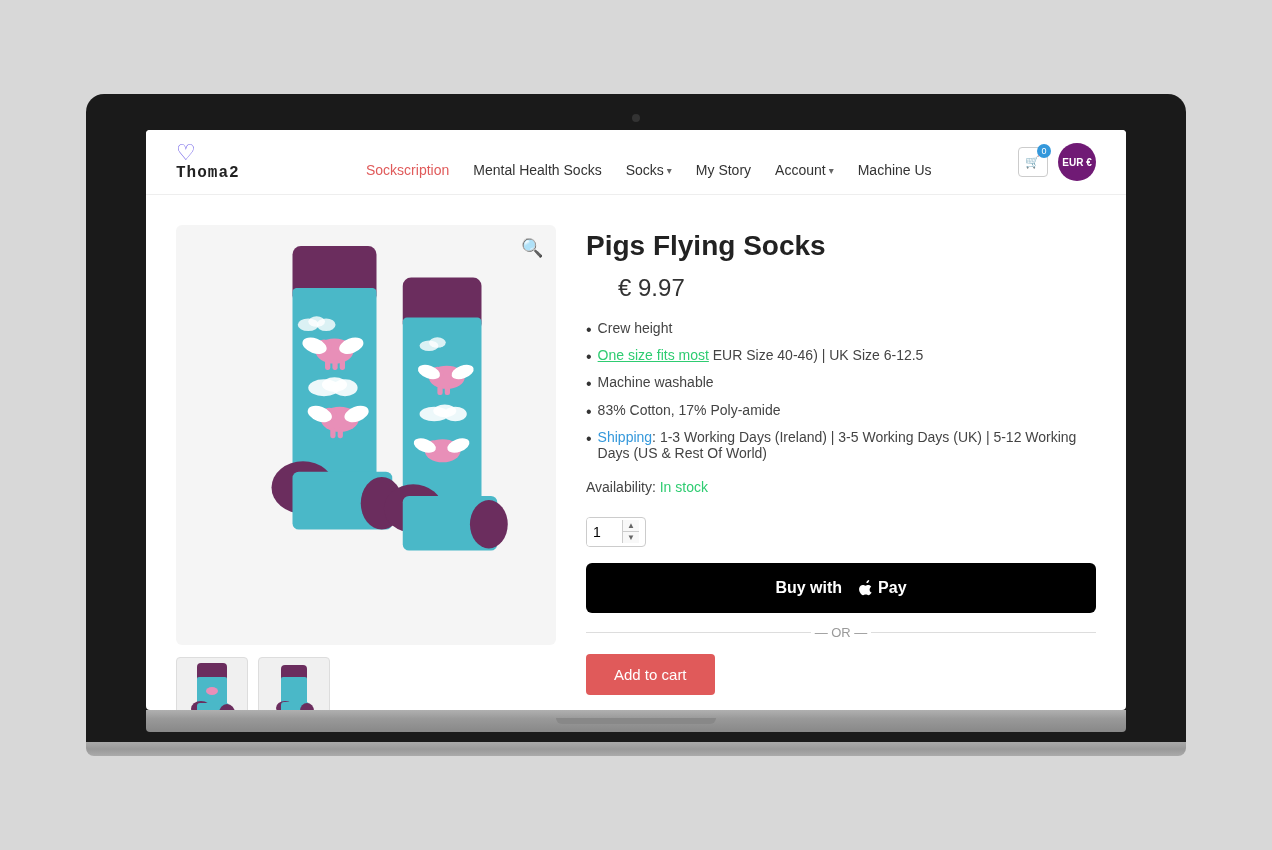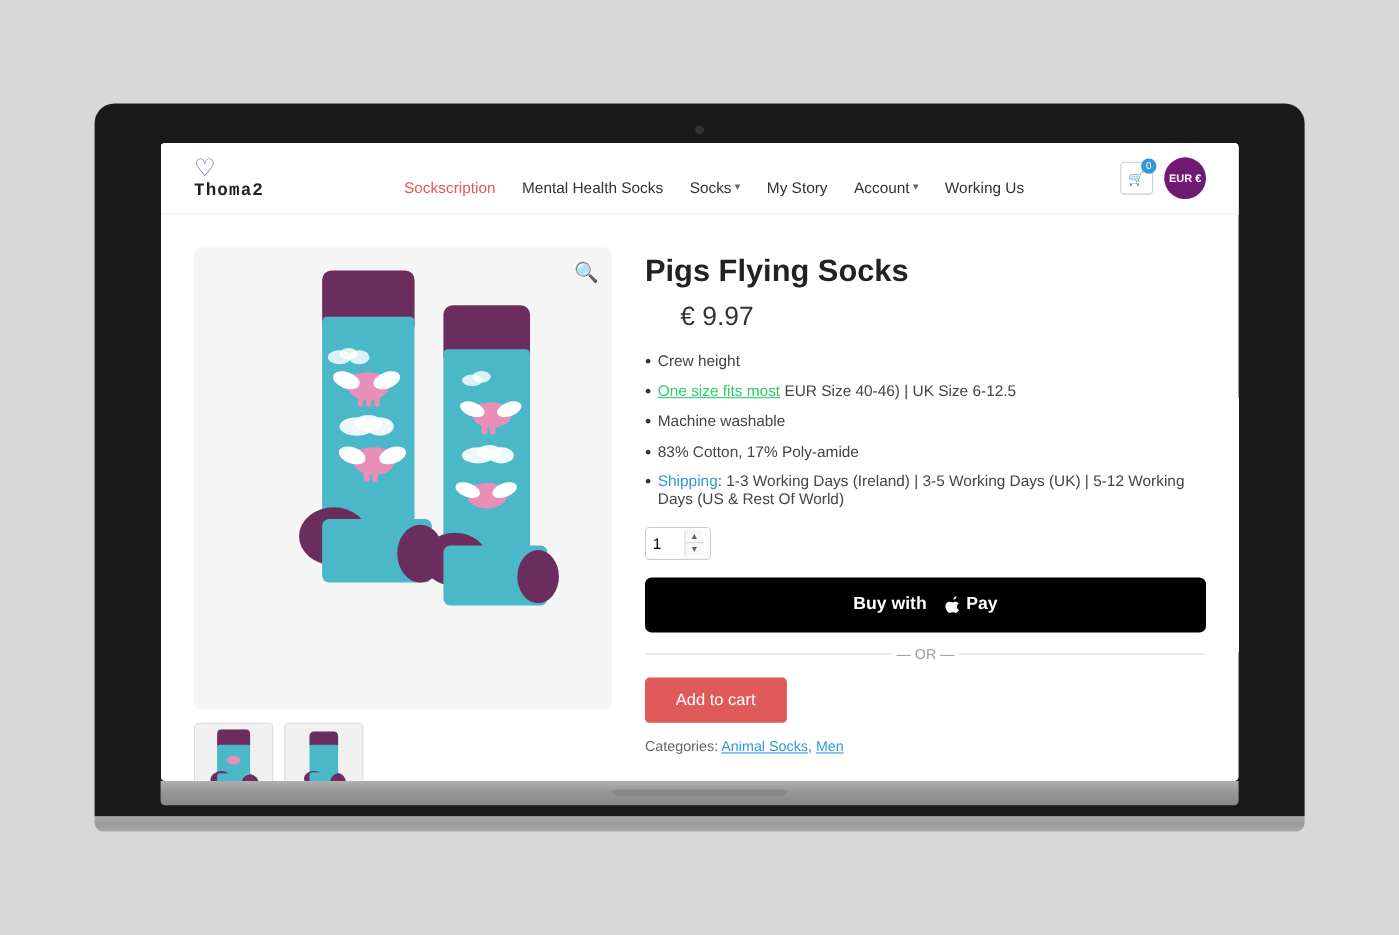--- a/index.html
+++ b/index.html
@@ -342,21 +342,21 @@
         <div class="logo-area">
           <div class="logo-heart">♡</div>
           <div class="logo-text">Thoma2</div>
         </div>
         <nav class="nav-menu">
           <a class="nav-item active">Sockscription</a>
           <a class="nav-item">Mental Health Socks</a>
           <a class="nav-item">Socks <span class="chevron">▾</span></a>
           <a class="nav-item">My Story</a>
           <a class="nav-item">Account <span class="chevron">▾</span></a>
-          <a class="nav-item">Working Us</a>
+          <a class="nav-item">Machine Us</a>
         </nav>
         <div class="header-actions">
           <div class="cart-btn">
             <span>🛒</span>
             <span style="position:absolute;top:-4px;right:-4px;background:#3498db;color:white;border-radius:50%;width:14px;height:14px;font-size:9px;display:flex;align-items:center;justify-content:center;">0</span>
           </div>
           <div class="currency-btn" style="font-size:10px;padding:2px;">EUR €</div>
         </div>
       </header>
 
@@ -480,20 +480,24 @@
             <li>
               <span class="bullet">•</span>
               <span>83% Cotton, 17% Poly-amide</span>
             </li>
             <li>
               <span class="bullet">•</span>
               <span><span class="highlight-blue">Shipping</span>: 1-3 Working Days (Ireland) | 3-5 Working Days (UK) | 5-12 Working Days (US &amp; Rest Of World)</span>
             </li>
           </ul>
 
+          <div class="availability-row">
+            <span>Availability:</span>
+            <span class="in-stock">In stock</span>
+          </div>
 
           <div class="quantity-row">
             <div class="qty-input-wrap">
               <input class="qty-input" type="number" value="1" min="1" style="">
               <div class="qty-arrows">
                 <div class="qty-arrow">▲</div>
                 <div class="qty-arrow">▼</div>
               </div>
             </div>
           </div>

